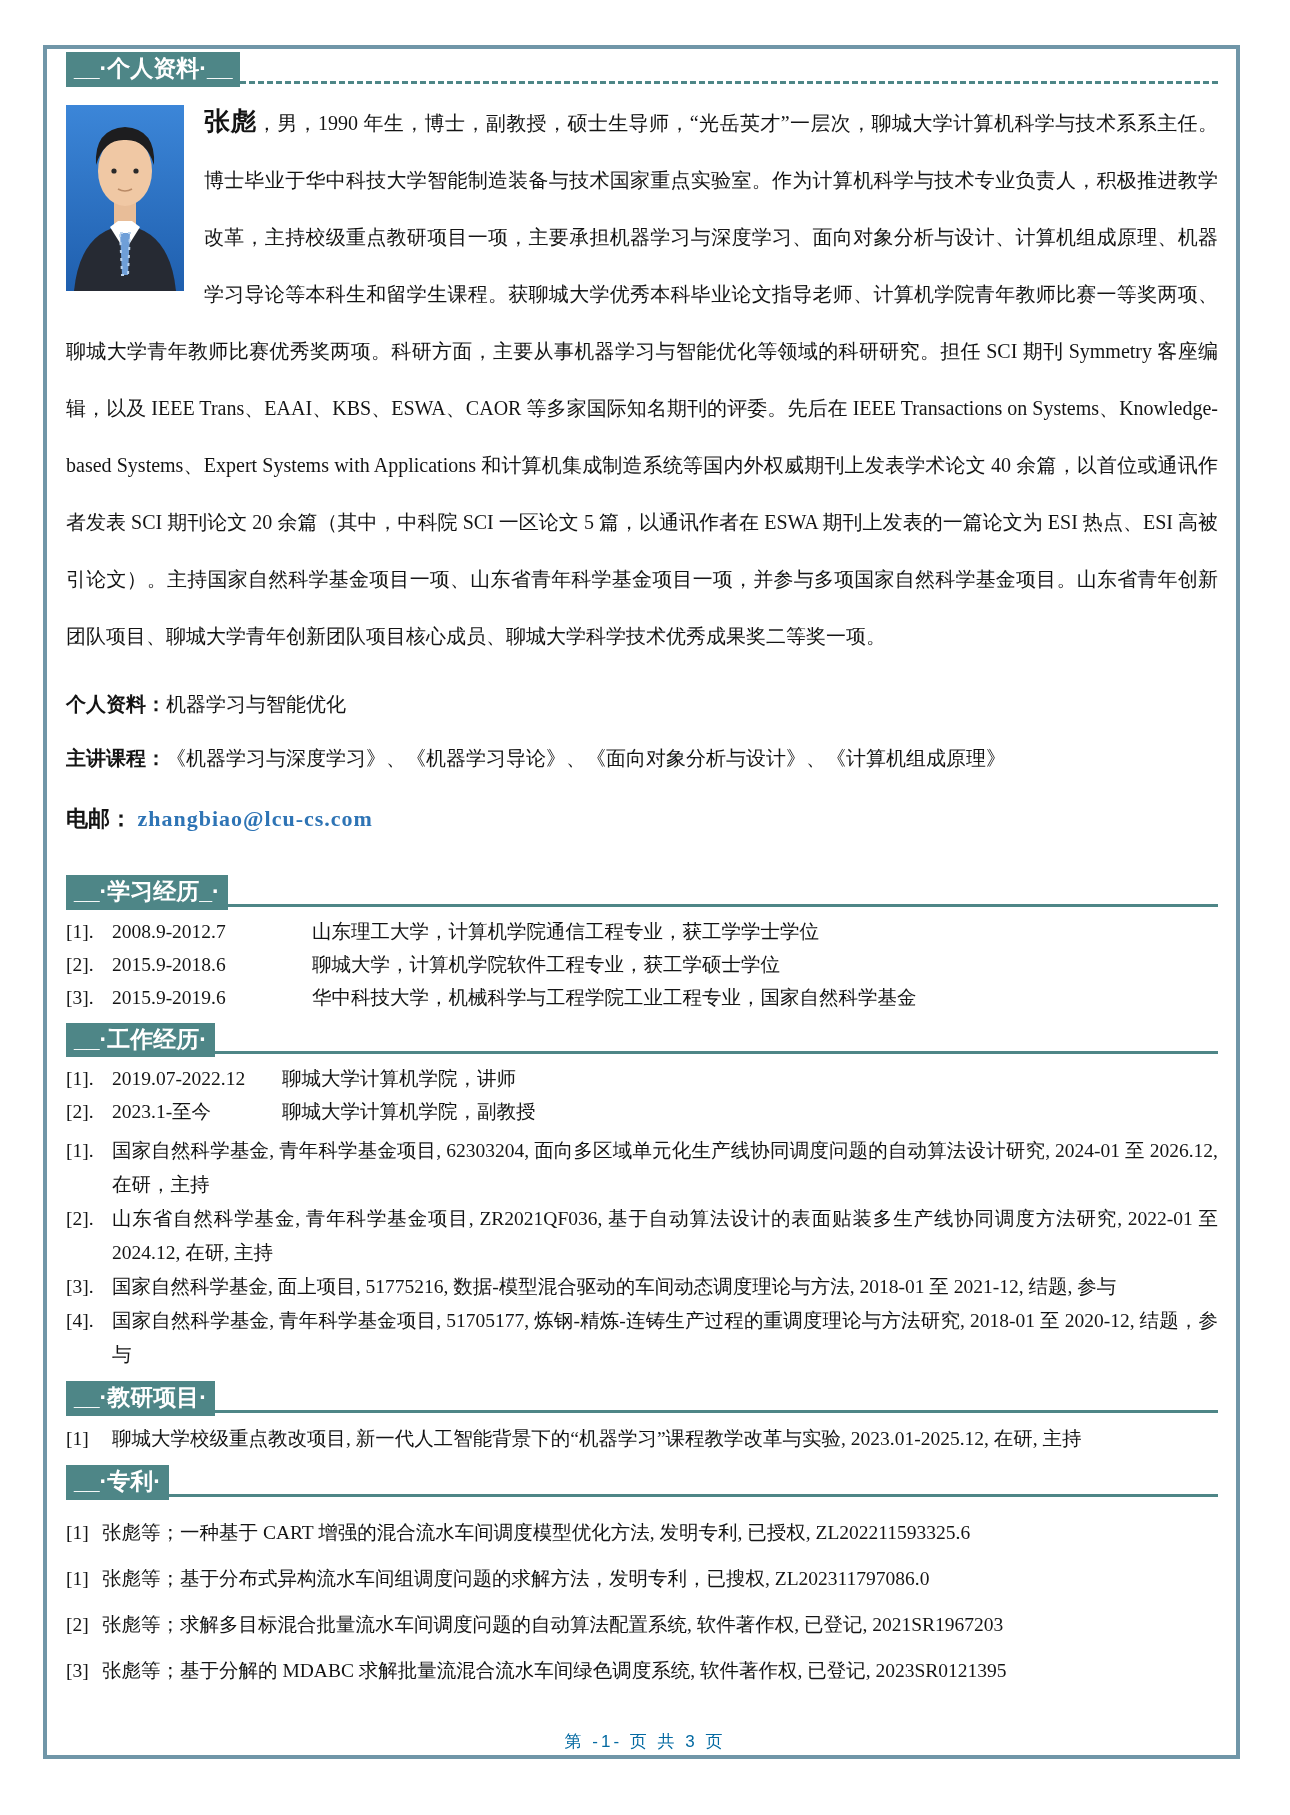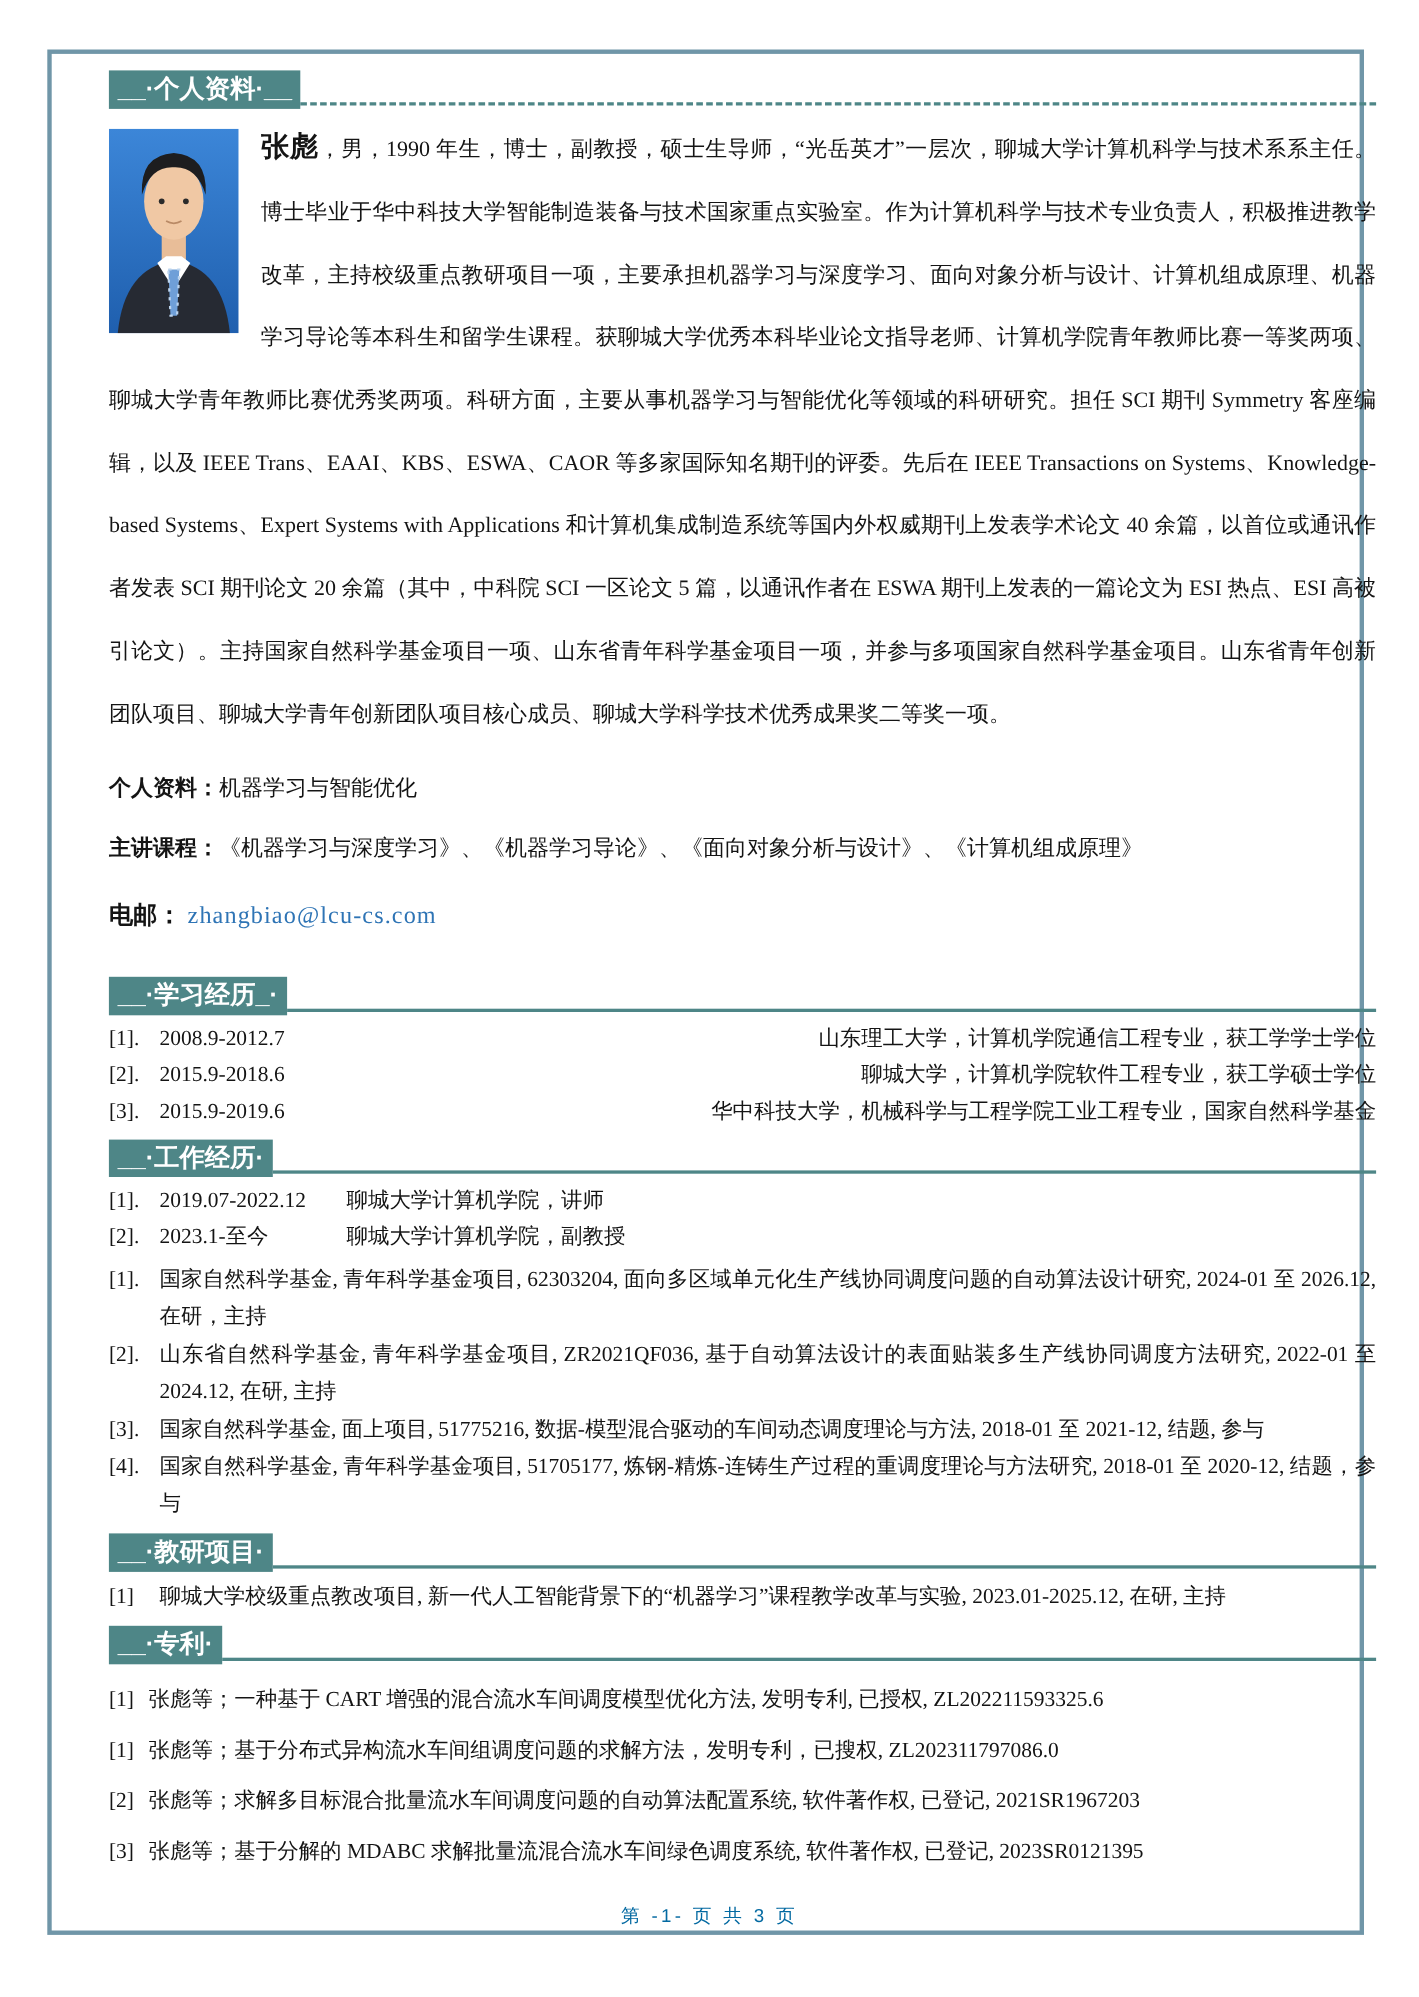--- a/index.html
+++ b/index.html
@@ -4,48 +4,48 @@
 <style>
   html,body{margin:0;padding:0;}
   body{
     width:1290px;height:1815px;position:relative;background:#ffffff;
     font-family:"Liberation Serif", serif;color:#141414;overflow:hidden;
   }
   .frame{
     position:absolute;left:43px;top:45px;width:1197px;height:1714px;
     border:4px solid #7096a8;box-sizing:border-box;pointer-events:none;
   }
-  .content{position:absolute;left:66px;top:64px;width:1152px;margin-left:33px;}
+  .content{position:absolute;left:66px;top:52px;width:1152px;}
 
   
   .sec-header{display:flex;align-items:flex-end;margin-top:0;}
   .badge{
     background:#4e8687;color:#ffffff;font-family:"Liberation Sans",sans-serif;
     font-weight:bold;font-size:23px;line-height:1.25;padding:2px 8px 4px 8px;white-space:nowrap;
   }
   .rule{flex:1;border-bottom:3px solid #4e8687;margin-bottom:3px;}
   .rule.dashed{border-bottom:3px dashed #4e8687;}
 
   
   .intro{margin-top:6px;font-size:20px;line-height:57px;text-align:justify;}
   .photo{float:left;width:118px;height:186px;margin:12px 20px 6px 0;}
   .name{font-size:26px;font-weight:bold;font-family:"Liberation Sans",sans-serif;}
   .info-line{margin-top:24px;font-size:20px;line-height:30px;}
   .info-label{font-weight:bold;font-family:"Liberation Sans",sans-serif;}
   .email-line{margin-top:30px;font-size:22px;line-height:32px;}
   .email-label{font-weight:bold;font-family:"Liberation Sans",sans-serif;font-size:22px;}
-  .email-value{color:#2e74b5;font-weight:normal;letter-spacing:1px;cursor:pointer;}
+  .email-value{color:#2e74b5;font-weight:bold;letter-spacing:1px;cursor:pointer;}
 
   
   .rows{margin-top:5px;}
   .row{display:flex;font-size:19.5px;line-height:33px;}
   .row .num{width:46px;flex:none;}
   .row .date{width:152px;flex:none;}
   .row .desc{flex:1;}
-  .row .desc.ind1{padding-left:48px;text-align:right;}
+  .row .desc.ind1{padding-left:48px;}
   .row .desc.ind2{padding-left:18px;}
 
   
   .proj-rows{margin-top:6px;}
   .proj-row{display:flex;font-size:19.5px;line-height:34px;}
   .proj-row .pnum{width:46px;flex:none;}
   .proj-row .ptext{flex:1;text-align:justify;}
 
   .pat-rows{margin-top:8px;}
   .pat-row{display:flex;font-size:19.5px;line-height:26px;margin-top:20px;}

